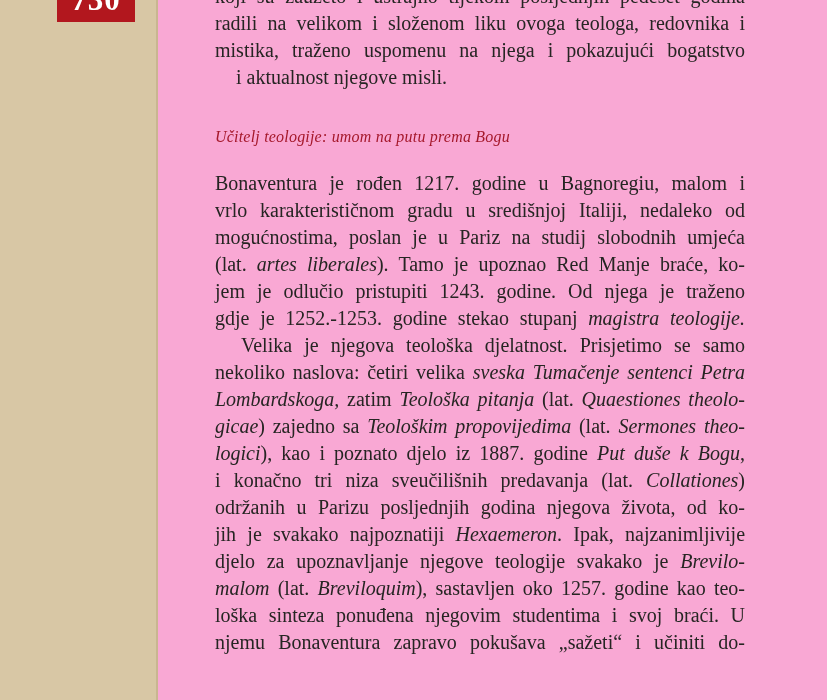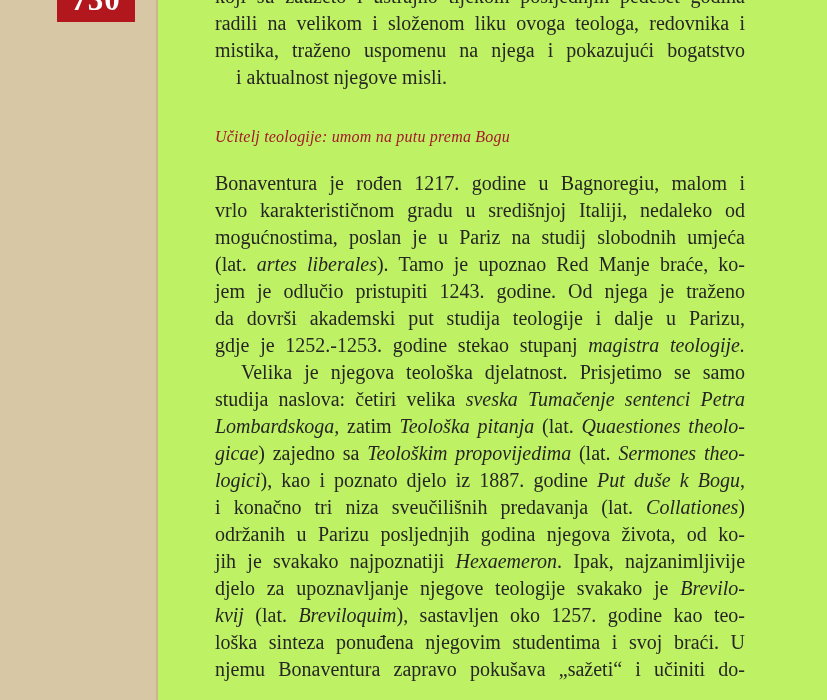--- a/index.html
+++ b/index.html
@@ -11,21 +11,21 @@
     height: 700px;
     overflow: hidden;
     background: #ffffff;
     font-family: "Liberation Serif", "DejaVu Serif", serif;
     position: relative;
   }
   .page {
     position: relative;
     width: 827px;
     height: 700px;
-    background: #bef264;
+    background: #f9a8d4;
     overflow: hidden;
   }
   
   .sidebar {
     position: absolute;
     left: 0;
     top: 0;
     width: 156px;
     height: 700px;
     background: #d8c7a5;
@@ -119,35 +119,34 @@
         </div>
 
       <h2 class="heading">Učitelj teologije: umom na putu prema Bogu</h2>
 
       <div class="paragraph">
           <div class="line"><span>Bonaventura je rođen 1217. godine u Bagnoregiu, malom i</span></div>
           <div class="line"><span>vrlo karakterističnom gradu u središnjoj Italiji, nedaleko od</span></div>
           <div class="line"><span>mogućnostima, poslan je u Pariz na studij slobodnih umjeća</span></div>
           <div class="line"><span>(lat. </span><em>artes liberales</em><span>). Tamo je upoznao Red Manje braće, ko-</span></div>
           <div class="line"><span>jem je odlučio pristupiti 1243. godine. Od njega je traženo</span></div>
-          <div class="line"><span>da dovrši akademski put studija teologije i dalje u Parizu,</span></div>
           <div class="line"><span>gdje je 1252.-1253. godine stekao stupanj </span><em>magistra teologije.</em></div>
         </div>
 
       <div class="paragraph indent-first">
           <div class="line"><span>Velika je njegova teološka djelatnost. Prisjetimo se samo</span></div>
-          <div class="line"><span>studija naslova: četiri velika </span><em>sveska Tumačenje sentenci Petra</em></div>
+          <div class="line"><span>nekoliko naslova: četiri velika </span><em>sveska Tumačenje sentenci Petra</em></div>
           <div class="line"><em>Lombardskoga,</em><span> zatim </span><em>Teološka pitanja</em><span> (lat. </span><em>Quaestiones theolo-</em></div>
           <div class="line"><em>gicae</em><span>) zajedno sa </span><em>Teološkim propovijedima</em><span> (lat. </span><em>Sermones theo-</em></div>
           <div class="line"><em>logici</em><span>), kao i poznato djelo iz 1887. godine </span><em>Put duše k Bogu</em><span>,</span></div>
           <div class="line"><span>i konačno tri niza sveučilišnih predavanja (lat. </span><em>Collationes</em><span>)</span></div>
           <div class="line"><span>održanih u Parizu posljednjih godina njegova života, od ko-</span></div>
           <div class="line"><span>jih je svakako najpoznatiji </span><em>Hexaemeron</em><span>. Ipak, najzanimljivije</span></div>
           <div class="line"><span>djelo za upoznavljanje njegove teologije svakako je </span><em>Brevilo-</em></div>
-          <div class="line"><em>kvij</em><span> (lat. </span><em>Breviloquim</em><span>), sastavljen oko 1257. godine kao teo-</span></div>
+          <div class="line"><em>malom</em><span> (lat. </span><em>Breviloquim</em><span>), sastavljen oko 1257. godine kao teo-</span></div>
           <div class="line"><span>loška sinteza ponuđena njegovim studentima i svoj braći. U</span></div>
           <div class="line"><span>njemu Bonaventura zapravo pokušava „sažeti“ i učiniti do-</span></div>
         </div>
 
     </div>
   </div>
 
 </div>
 
 </body></html>

